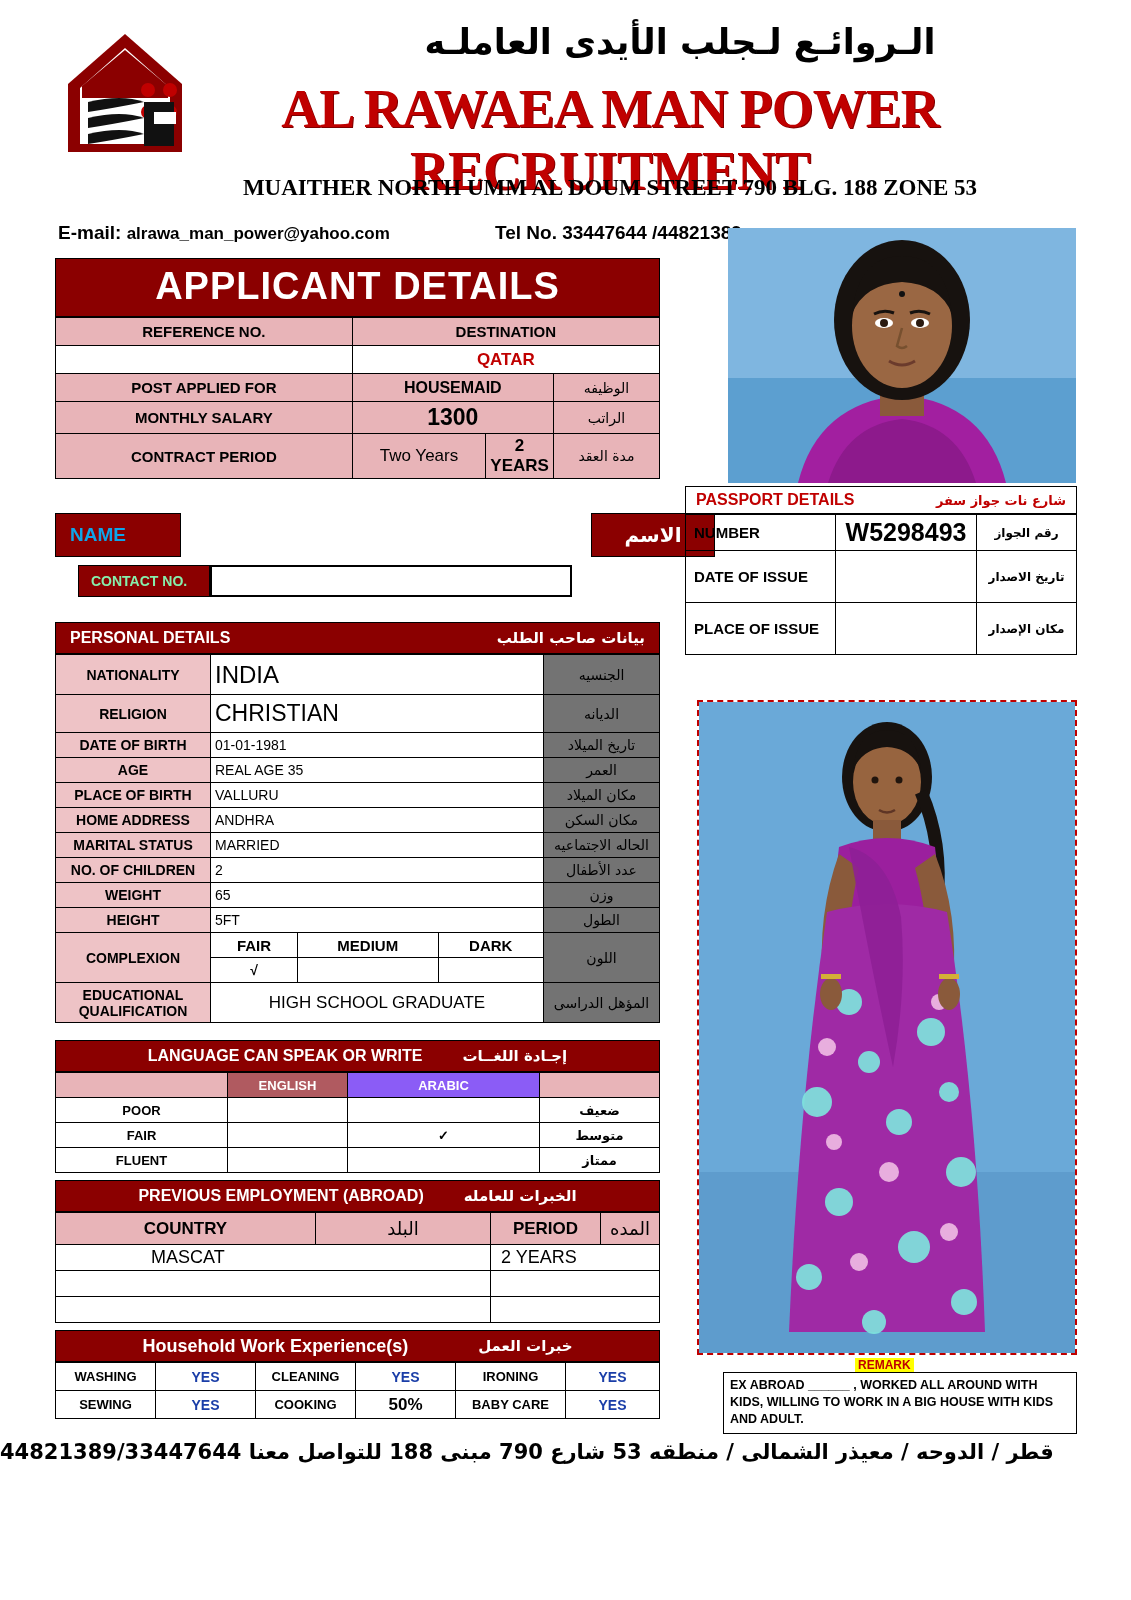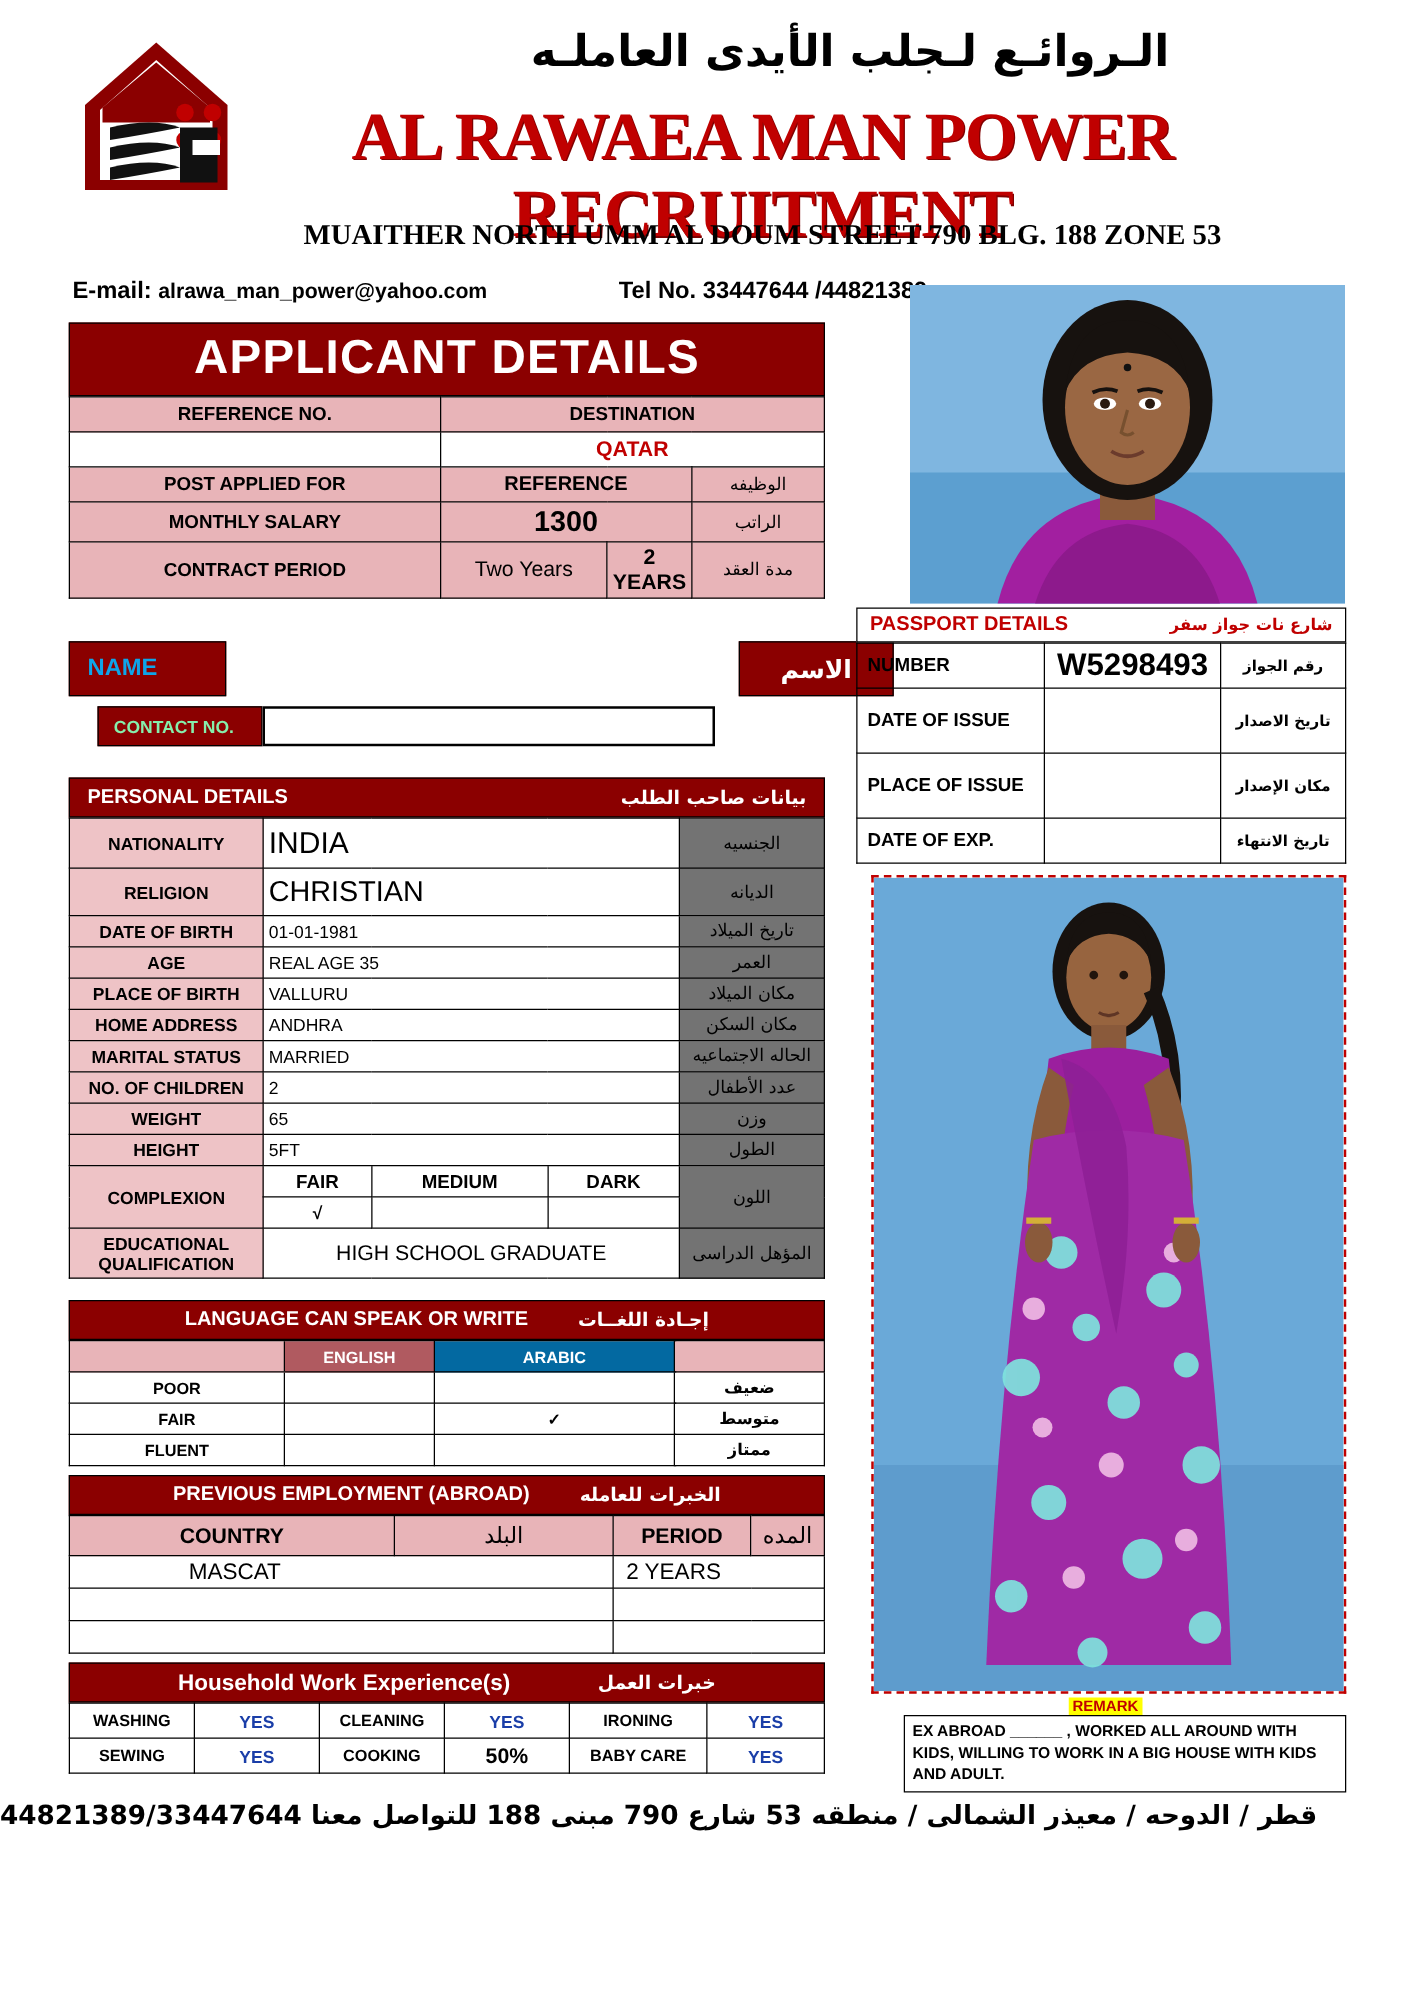--- a/index.html
+++ b/index.html
@@ -207,21 +207,21 @@
           <tr>
         <td class="pink ctr" style="width:300px;font-weight:bold;font-size:15px;">REFERENCE NO.</td>
         <td class="pink ctr" colspan="3" style="font-weight:bold;font-size:15px;">DESTINATION</td>
       </tr>
       <tr>
         <td></td>
         <td class="ctr" colspan="3" style="color:#c00000;font-weight:bold;font-size:17px;">QATAR</td>
       </tr>
       <tr>
         <td class="pink ctr" style="font-weight:bold;font-size:15px;width:200px;">POST APPLIED FOR</td>
-        <td class="pink ctr" colspan="2" style="font-weight:bold;font-size:16px;">REFERENCE</td>
+        <td class="pink ctr" colspan="2" style="font-weight:bold;font-size:16px;">HOUSEMAID</td>
         <td class="pink ar" style="width:107px;">الوظيفه</td>
       </tr>
       <tr>
         <td class="pink ctr" style="font-weight:bold;font-size:15px;">MONTHLY SALARY</td>
         <td class="pink ctr" colspan="2" style="font-size:23px;font-weight:bold;">1300</td>
         <td class="pink ar">الراتب</td>
       </tr>
       <tr>
         <td class="pink ctr" style="font-weight:bold;font-size:15px;height:40px;">CONTRACT PERIOD</td>
         <td class="pink ctr" style="font-size:17px;width:135px;">Two Years</td>
@@ -323,21 +323,21 @@
   <div class="lang">
     <div class="band" style="justify-content:center;gap:40px;">
       <span>LANGUAGE CAN SPEAK OR WRITE</span>
       <span class="ar-t">إجـادة اللغــات</span>
     </div>
     <table class="tbl">
       <tbody>
           <tr>
         <td class="pink" style="width:172px;border-right:none;"></td>
         <td class="pink ctr" style="width:120px;color:#fff;background:#b05a60;">ENGLISH</td>
-        <td class="pink ctr" colspan="2" style="color:#fff;background:#0369a1;">ARABIC</td>
+        <td class="pink ctr" colspan="2" style="color:#fff;background:#8b5cf6;">ARABIC</td>
         <td class="pink" style="width:120px;"></td>
       </tr>
       <tr>
         <td>POOR</td>
         <td></td>
         <td colspan="2"></td>
         <td class="ar">ضعيف</td>
       </tr>
       <tr>
         <td>FAIR</td>
@@ -511,25 +511,20 @@
       <tr>
         <td style="padding-left:8px;height:52px;">DATE OF ISSUE</td>
         <td class="pp-val"></td>
         <td class="pp-ar">تاريخ الاصدار</td>
       </tr>
       <tr>
         <td style="padding-left:8px;height:52px;">PLACE OF ISSUE</td>
         <td class="pp-val"></td>
         <td class="pp-ar">مكان الإصدار</td>
       </tr>
-      <tr>
-        <td style="padding-left:8px;">DATE OF EXP.</td>
-        <td class="pp-val"></td>
-        <td class="pp-ar">تاريخ الانتهاء</td>
-      </tr>
     </tbody>
       </table>
   </div>
 
   <div class="remark-tag">REMARK</div>
   <div class="remark">EX ABROAD ______ , WORKED ALL AROUND WITH KIDS, WILLING TO WORK IN A BIG HOUSE WITH KIDS AND ADULT.</div>
 
   <div class="footer">قطر / الدوحه  /  معيذر الشمالى / منطقه 53  شارع 790 مبنى 188 للتواصل معنا 44821389/33447644</div>
 
 </div>

